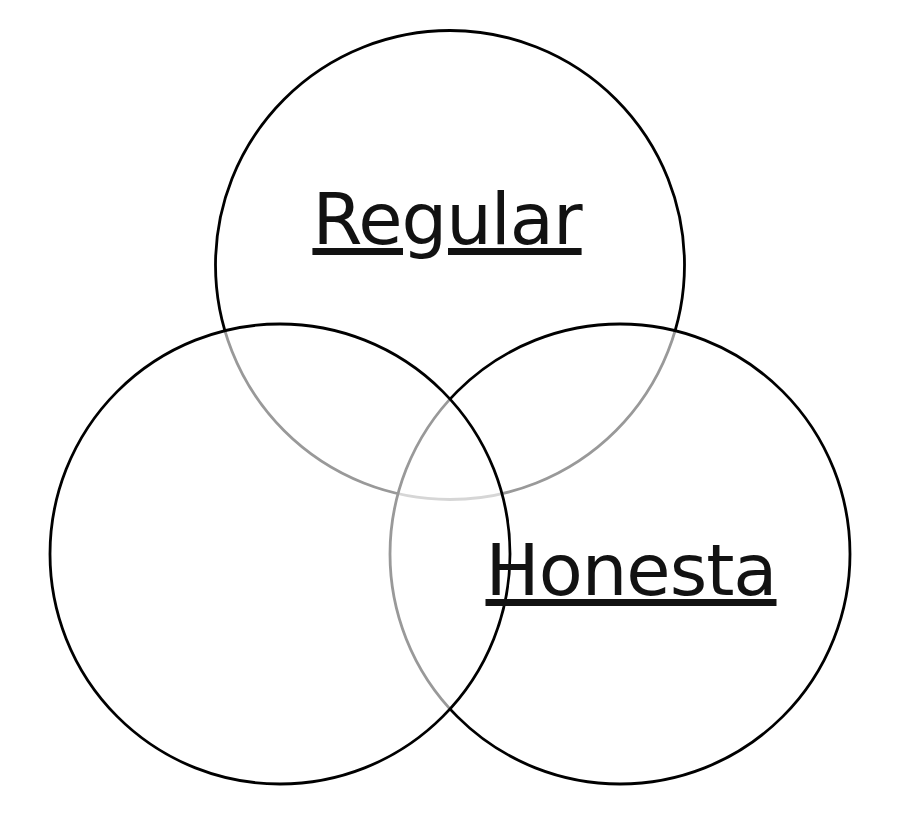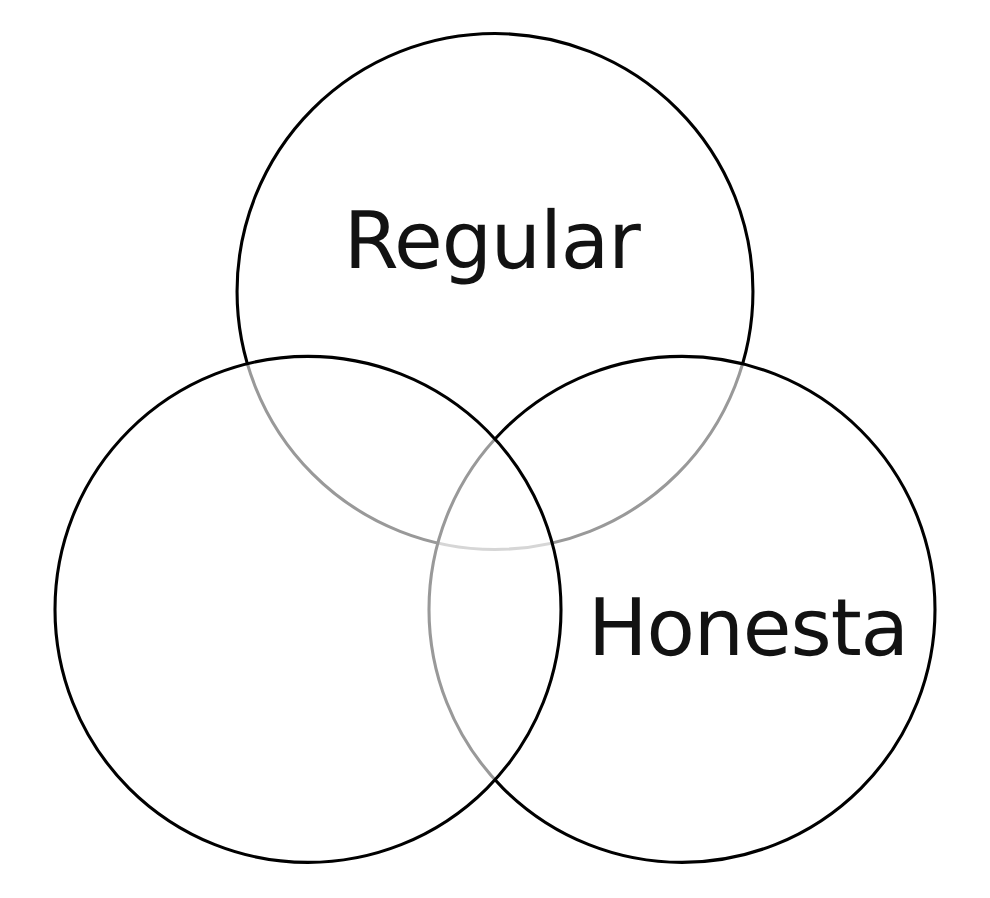--- a/index.html
+++ b/index.html
@@ -25,24 +25,25 @@
   .venn-label {
     position: absolute;
     transform: translate(-50%, -50%);
     font-size: 72px;
     line-height: 1;
     font-weight: 400;
     letter-spacing: -1px;
     color: #121212;
     white-space: nowrap;
     user-select: none;
+    text-decoration: underline;
   }
   #label-regular { left: 447px; top: 219px; }
   #label-valiosa { left: 227px; top: 568px; }
-  #label-honesta { left: 680px; top: 570px; }
+  #label-honesta { left: 631px; top: 570px; }
 </style>
 </head>
 <body>
 
 <div class="canvas">
 
   <svg class="venn-svg" viewBox="0 0 900 816" aria-hidden="true">
 
     <circle cx="450" cy="265" r="234.5" fill="none" stroke="#000000" stroke-width="2.8"></circle>
     <circle cx="620" cy="554" r="230" fill="rgba(255,255,255,0.6)" stroke="#000000" stroke-width="2.8"></circle>

